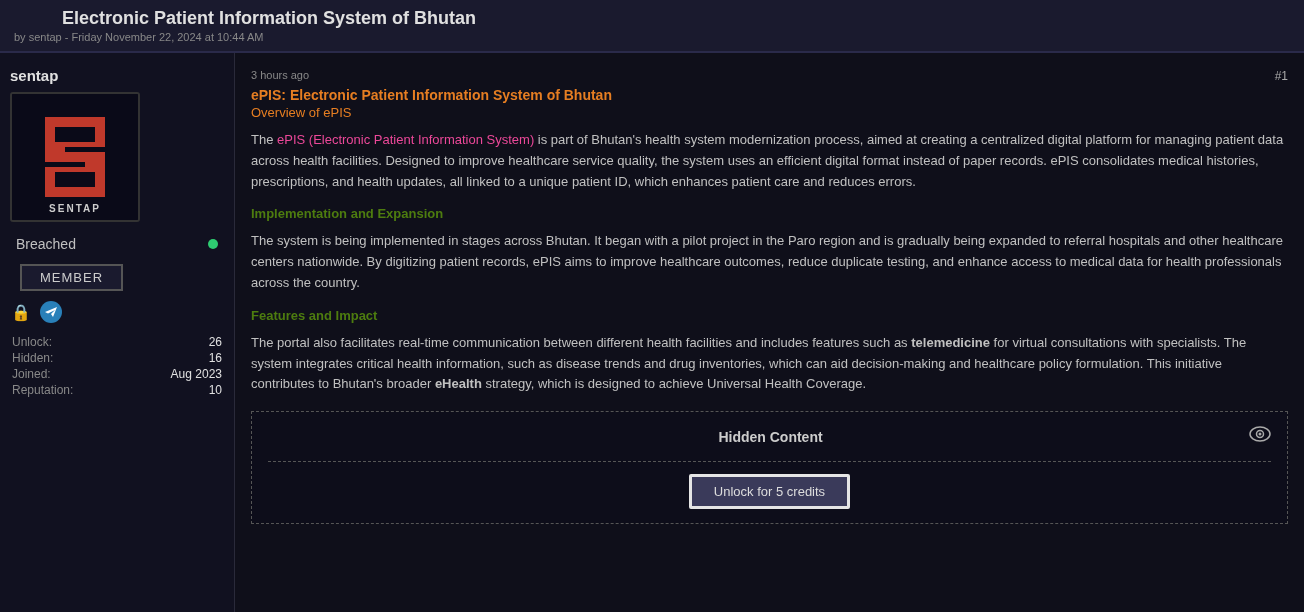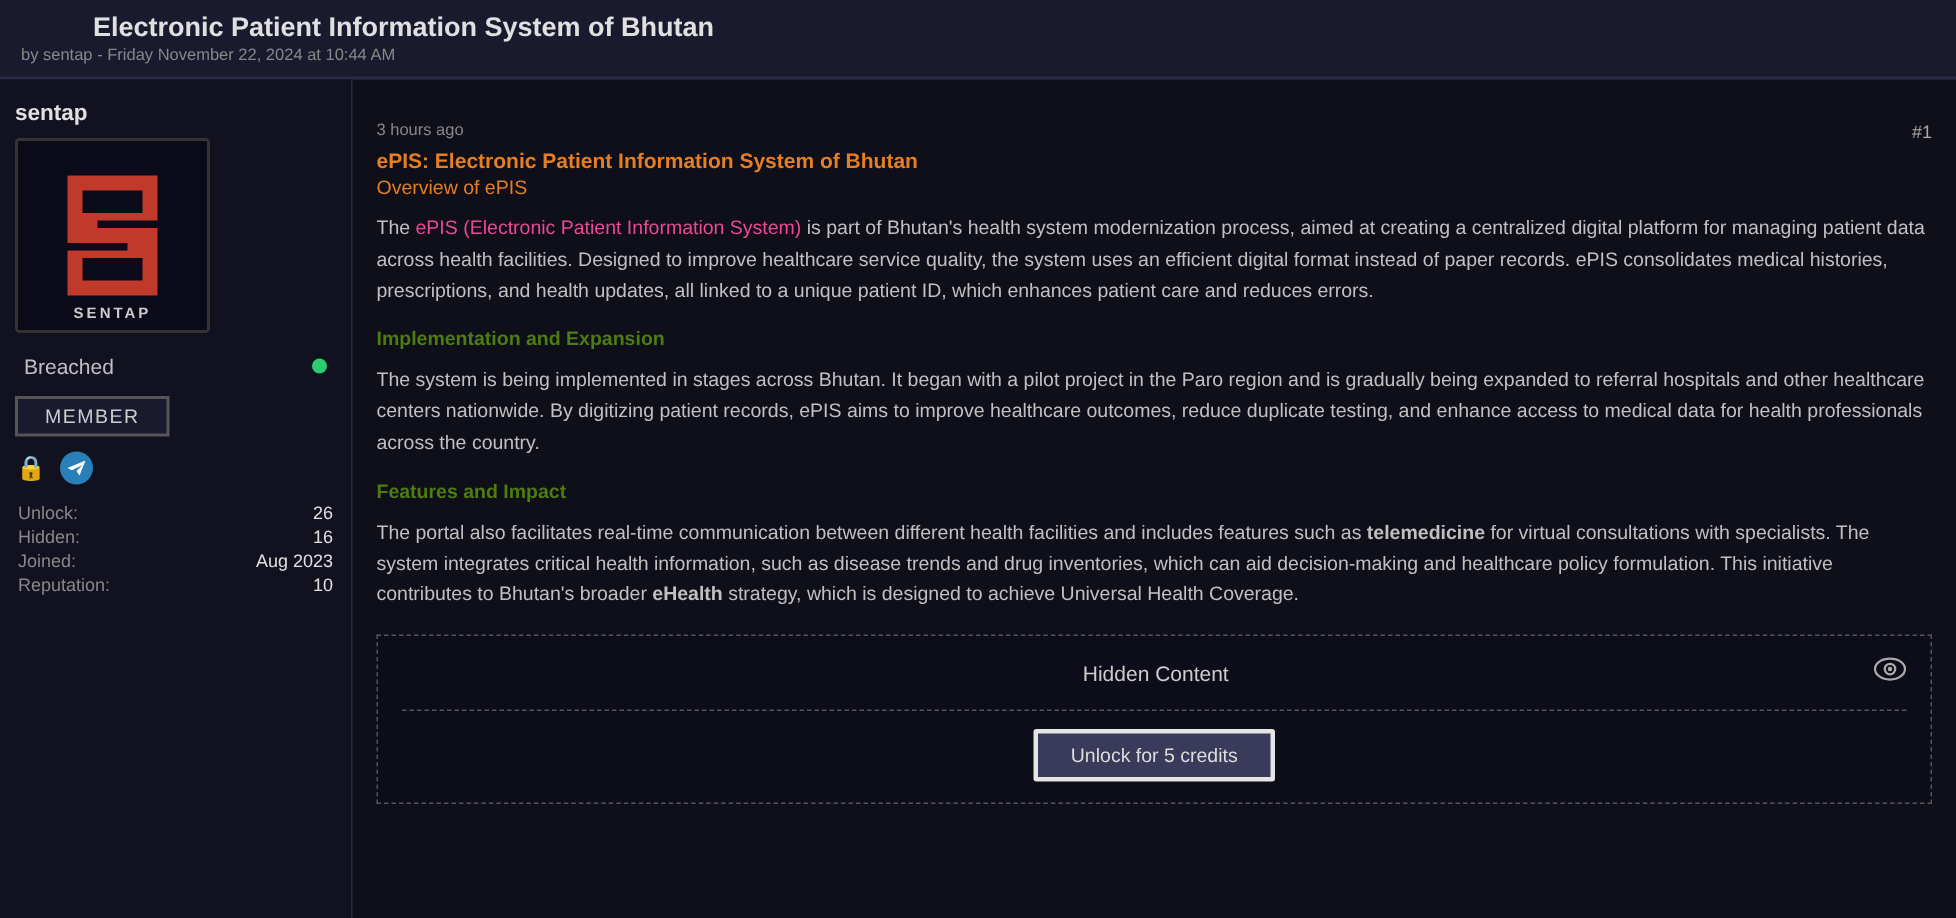--- a/index.html
+++ b/index.html
@@ -96,20 +96,21 @@
       display: inline-block;
     }
     .member-badge {
       border: 2px solid #555;
       padding: 4px 18px;
       font-size: 13px;
       color: #ccc;
       letter-spacing: 1px;
       margin-bottom: 10px;
       background: #1a1a2e;
+      margin-left: 10px;
     }
     .icons-row {
       display: flex;
       gap: 8px;
       margin-bottom: 10px;
     }
     .icon-lock {
       width: 22px;
       height: 22px;
       display: flex;
@@ -137,23 +138,22 @@
     .stats-table tr td:first-child {
       color: #888;
       padding-right: 4px;
     }
     .stats-table tr td:last-child {
       color: #e0e0e0;
       text-align: right;
     }
     .main-content {
       flex: 1;
-      padding: 4px 16px;
+      padding: 16px 16px;
       overflow: auto;
-      margin-top: 24px;
     }
     .post-meta {
       font-size: 11px;
       color: #888;
       margin-bottom: 4px;
       display: flex;
       justify-content: space-between;
     }
     .post-number {
       color: #aaa;
@@ -193,20 +193,21 @@
       border: 1px dashed #555;
       margin-top: 16px;
       padding: 14px 16px;
       background: #0d0d1a;
     }
     .hidden-content-header {
       display: flex;
       align-items: center;
       justify-content: center;
       margin-bottom: 14px;
+      font-weight: bold;
     }
     .hidden-content-title {
       font-size: 14px;
       color: #ccc;
       flex: 1;
       text-align: center;
     }
     .eye-icon {
       color: #aaa;
       font-size: 18px;

